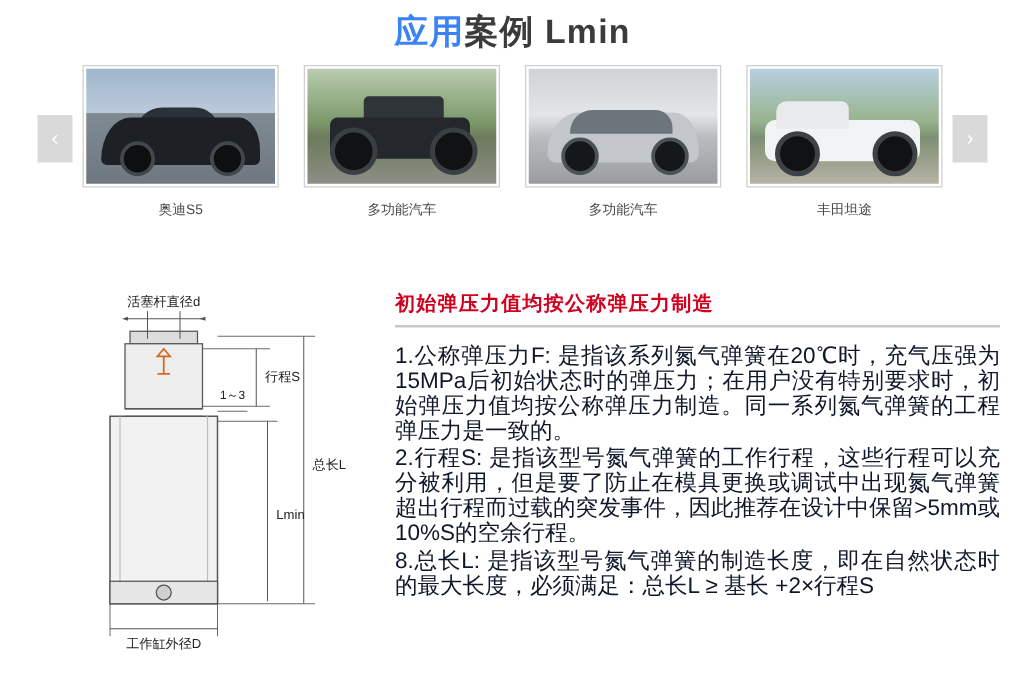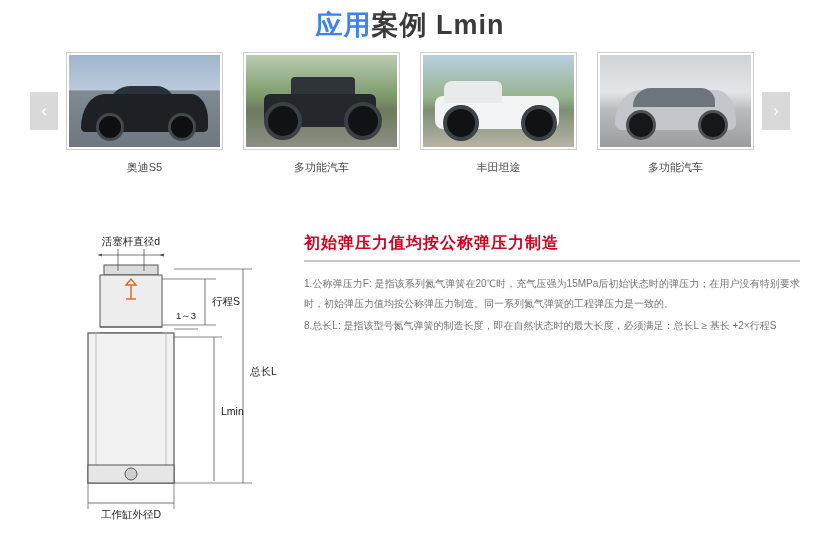--- a/index.html
+++ b/index.html
@@ -149,20 +149,21 @@
     position: absolute; bottom: 6%; width: 28px; height: 28px;
     background: #101214; border-radius: 50%; border: 4px solid #3d4247;
   }
   .p4 .w1 { left: 13%; }
   .p4 .w2 { right: 11%; }
 
   
   .lower {
     display: flex;
     margin-top: 18px;
+    gap: 12px;
   }
   .diagram-col {
     width: 300px;
     position: relative;
     height: 300px;
   }
   .text-col {
     flex: 1;
     padding-right: 20px;
     padding-left: 4px;
@@ -175,23 +176,23 @@
     margin-bottom: 6px;
     letter-spacing: 1px;
   }
   .sec-underline {
     height: 2px;
     background: #c8c8c8;
     width: 100%;
     margin-bottom: 12px;
   }
   .para {
-    font-size: 10px;
+    font-size: 18px;
     line-height: 20px;
-    color: #737373;
+    color: #0f172a;
     text-align: justify;
     margin: 0 0 2px 0;
   }
 
   
   svg.diagram { display: block; }
 </style>
 </head>
 <body>
 
@@ -226,42 +227,42 @@
               <div class="body"></div>
               <div class="w1"></div>
               <div class="w2"></div>
           </div>
         </div>
         <div class="caption">多功能汽车</div>
       </div>
 
       <div class="slide">
         <div class="thumb">
+          <div class="photo p3">
+            <div class="body"></div>
+              <div class="glass"></div>
+              <div class="w1"></div>
+              <div class="w2"></div>
+          </div>
+        </div>
+        <div class="caption">多功能汽车</div>
+      </div>
+
+      <div class="slide">
+        <div class="thumb">
           <div class="photo p4">
             <div class="body"></div>
               <div class="cab"></div>
               <div class="w1"></div>
               <div class="w2"></div>
           </div>
         </div>
         <div class="caption">丰田坦途</div>
       </div>
 
-      <div class="slide">
-        <div class="thumb">
-          <div class="photo p3">
-            <div class="body"></div>
-              <div class="glass"></div>
-              <div class="w1"></div>
-              <div class="w2"></div>
-          </div>
-        </div>
-        <div class="caption">多功能汽车</div>
-      </div>
-
     </div>
   </div>
 
   <div class="lower">
 
     <div class="diagram-col">
       <svg class="diagram" width="300" height="300" viewBox="0 0 300 300">
 
         <rect x="120" y="48" width="22" height="22" fill="#e7e7e7" stroke="#555" stroke-width="1"></rect>
 
@@ -318,17 +319,18 @@
             <path d="M0,3 L6,1 L6,5 z" fill="#555"></path>
           </marker>
         </defs>
       </svg>
     </div>
 
     <div class="text-col">
       <div class="sec-title">初始弹压力值均按公称弹压力制造</div>
       <div class="sec-underline"></div>
       <p class="para">1.公称弹压力F: 是指该系列氮气弹簧在20℃时，充气压强为15MPa后初始状态时的弹压力；在用户没有特别要求时，初始弹压力值均按公称弹压力制造。同一系列氮气弹簧的工程弹压力是一致的。</p>
+      <p class="para">2.行程S: 是指该型号氮气弹簧的工作行程，这些行程可以充分被利用，但是要了防止在模具更换或调试中出现氮气弹簧超出行程而过载的突发事件，因此推荐在设计中保留&gt;5mm或10%S的空余行程。</p>
       <p class="para">8.总长L: 是指该型号氮气弹簧的制造长度，即在自然状态时的最大长度，必须满足：总长L ≥ 基长 +2×行程S</p>
     </div>
 
   </div>
 </div>
 
 </body></html>

